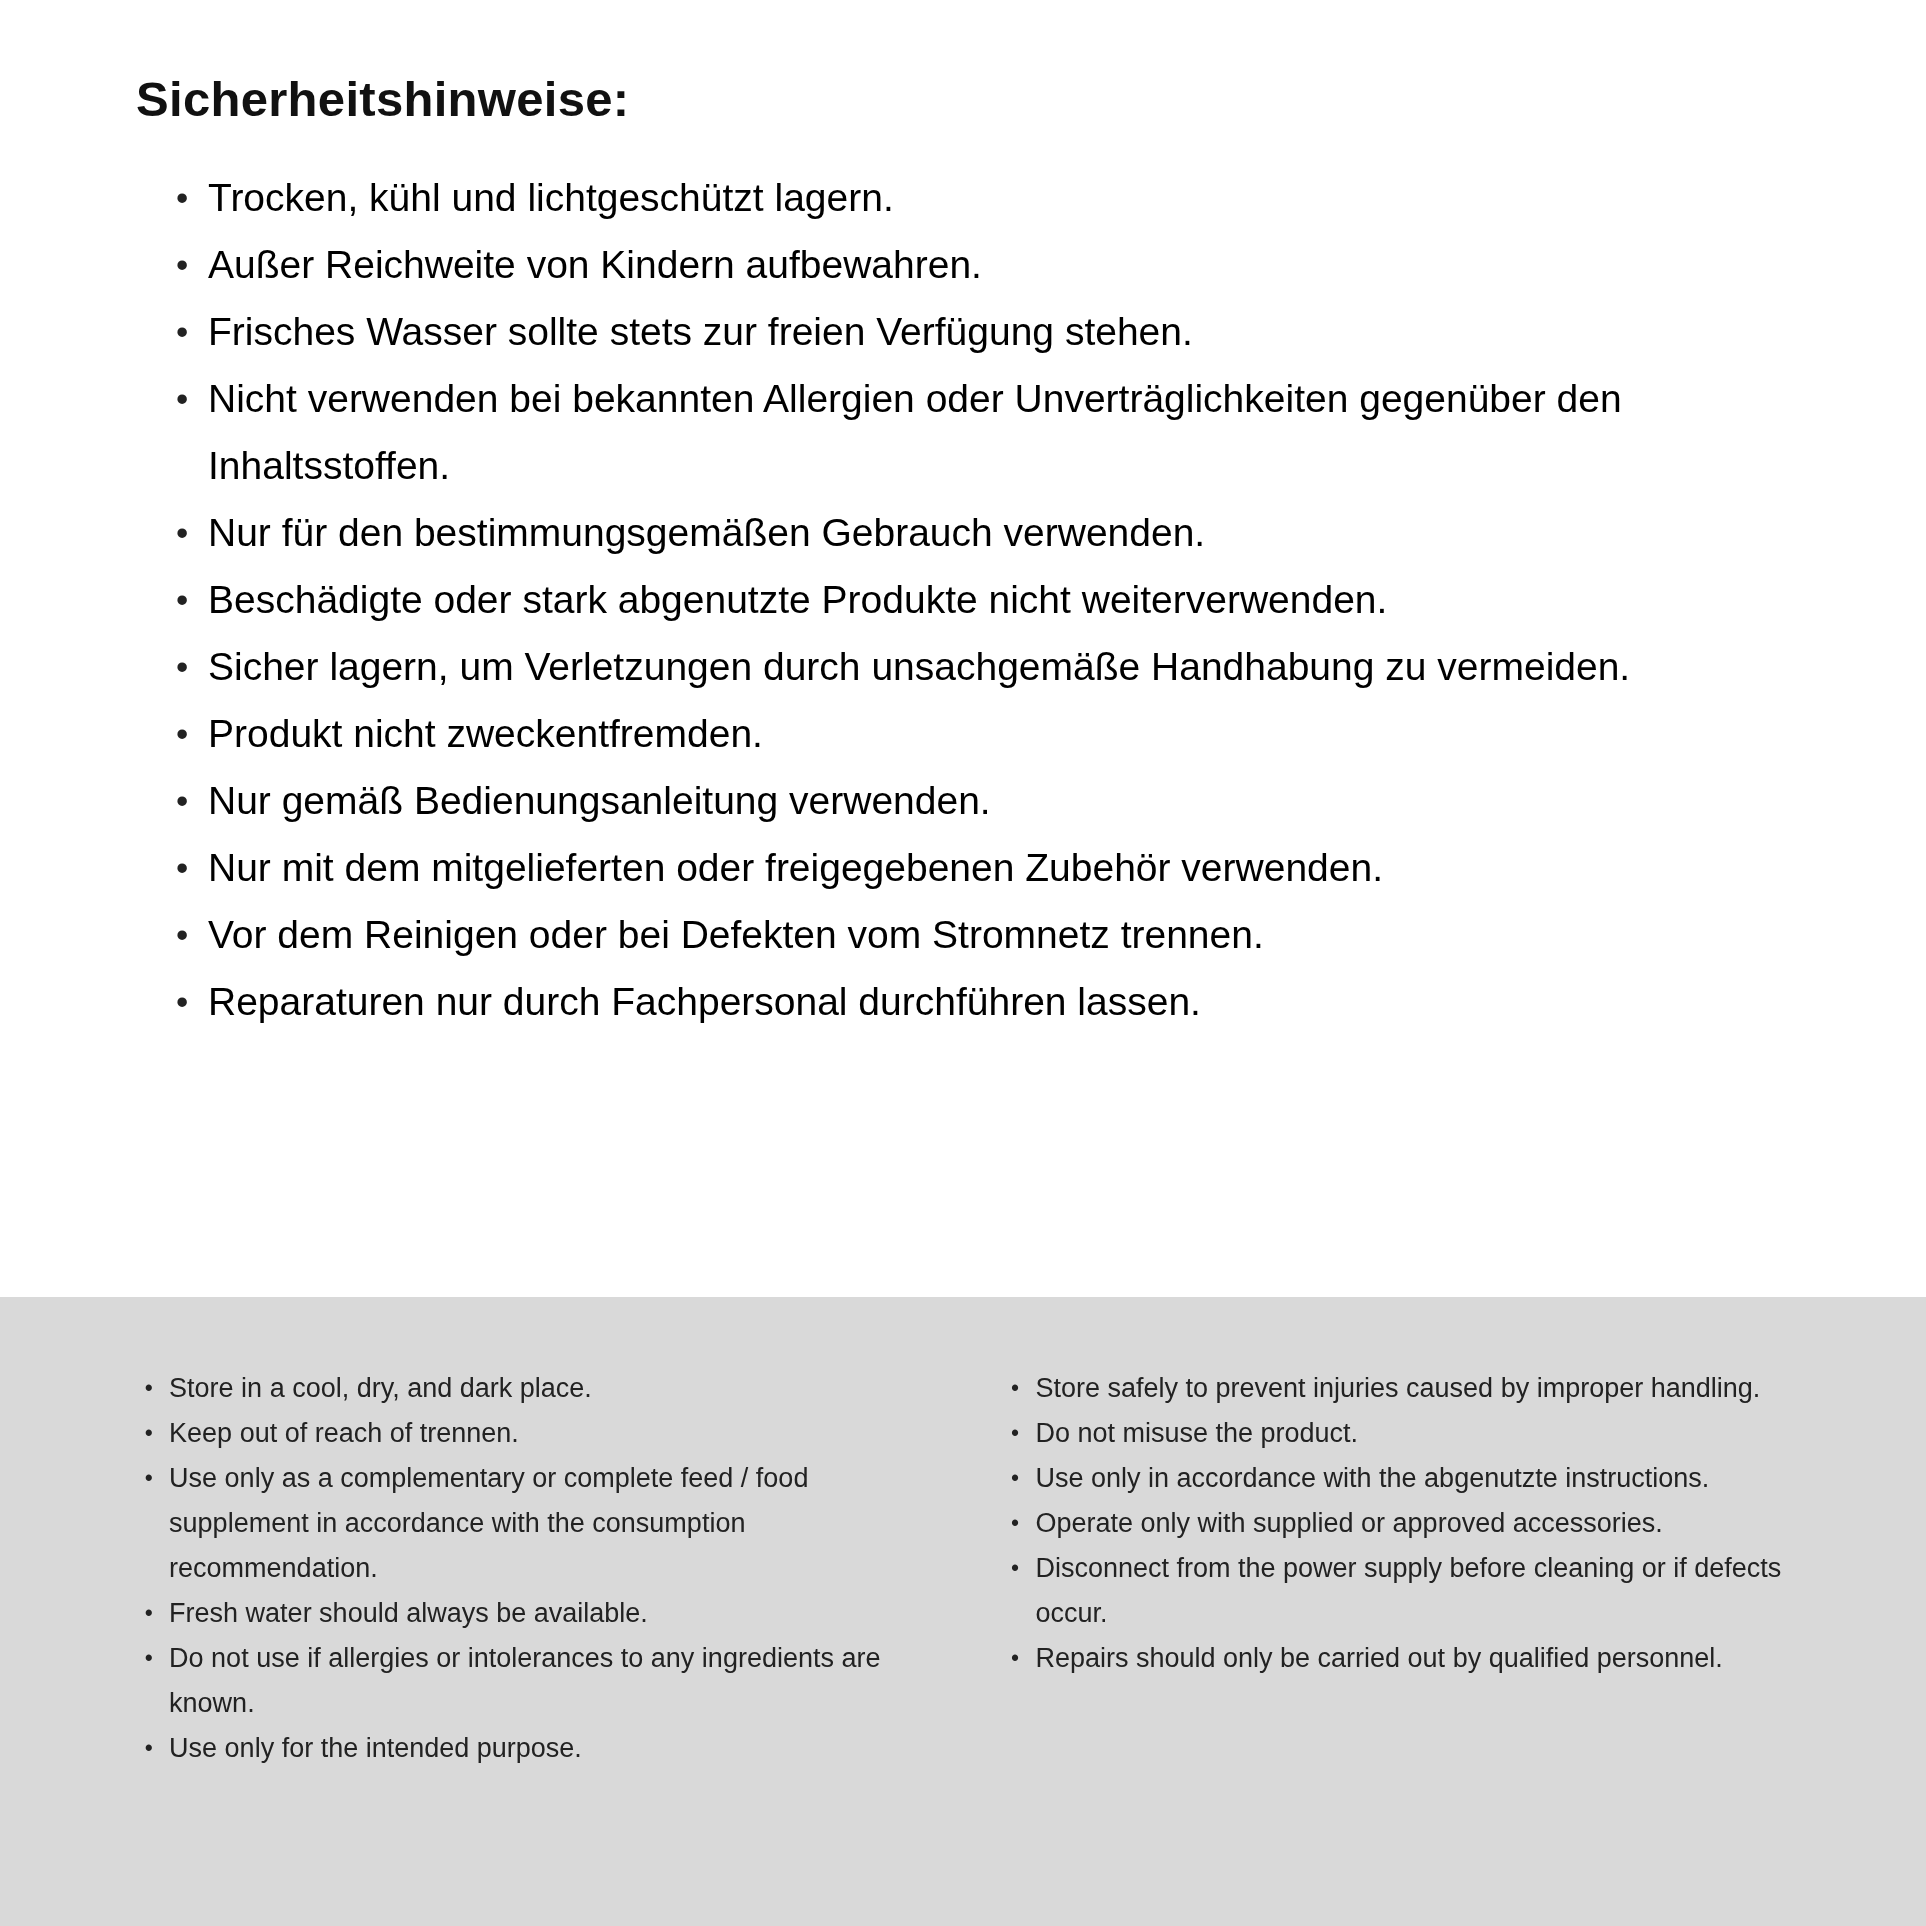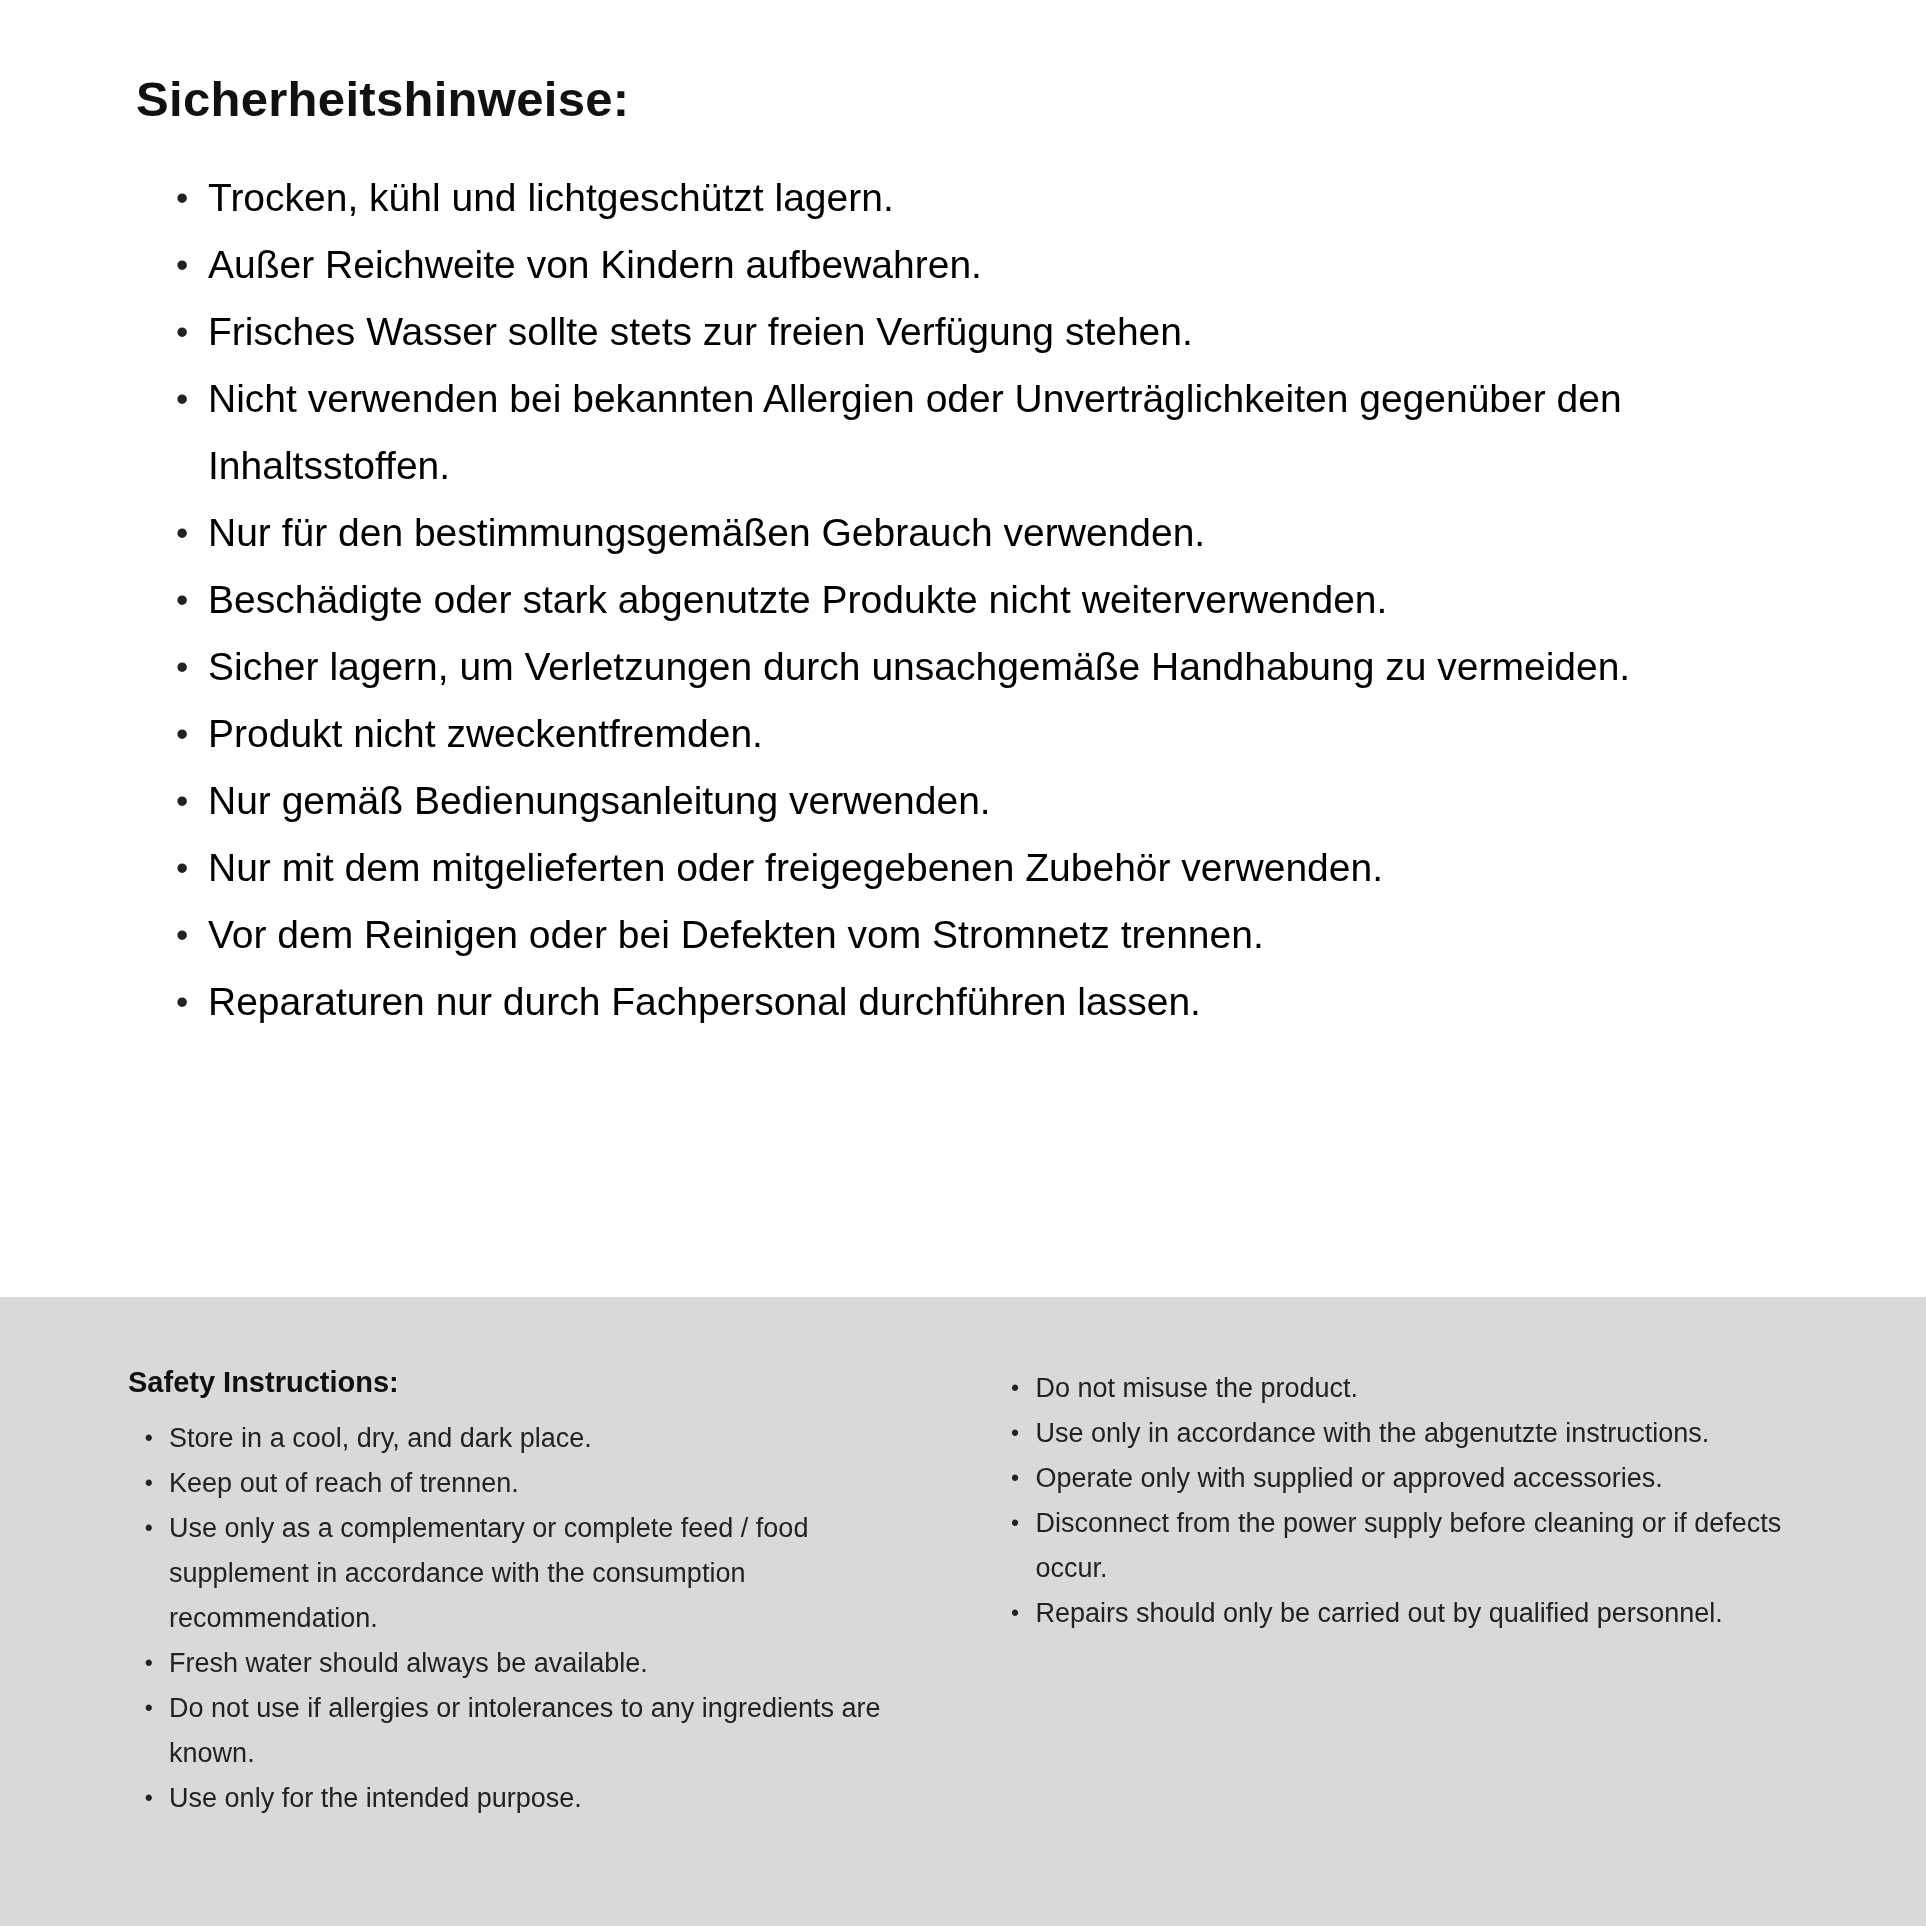--- a/index.html
+++ b/index.html
@@ -121,32 +121,32 @@
         <li>Produkt nicht zweckentfremden.</li>
         <li>Nur gemäß Bedienungsanleitung verwenden.</li>
         <li>Nur mit dem mitgelieferten oder freigegebenen Zubehör verwenden.</li>
         <li>Vor dem Reinigen oder bei Defekten vom Stromnetz trennen.</li>
         <li>Reparaturen nur durch Fachpersonal durchführen lassen.</li>
       </ul>
   </section>
 
   <section class="english-section">
     <div class="english-col left">
-      <h2 class="english-title">Safety Instructions:</h2>
       <ul class="plain-list">
           <li>Store in a cool, dry, and dark place.</li>
           <li>Keep out of reach of trennen.</li>
           <li>Use only as a complementary or complete feed / food supplement in accordance with the consumption recommendation.</li>
           <li>Fresh water should always be available.</li>
           <li>Do not use if allergies or intolerances to any ingredients are known.</li>
           <li>Use only for the intended purpose.</li>
         </ul>
     </div>
     <div class="english-col right">
       <ul class="plain-list">
+          <li>Store safely to prevent injuries caused by improper handling.</li>
           <li>Do not misuse the product.</li>
           <li>Use only in accordance with the abgenutzte instructions.</li>
           <li>Operate only with supplied or approved accessories.</li>
           <li>Disconnect from the power supply before cleaning or if defects occur.</li>
           <li>Repairs should only be carried out by qualified personnel.</li>
         </ul>
     </div>
   </section>
 
 </div>

